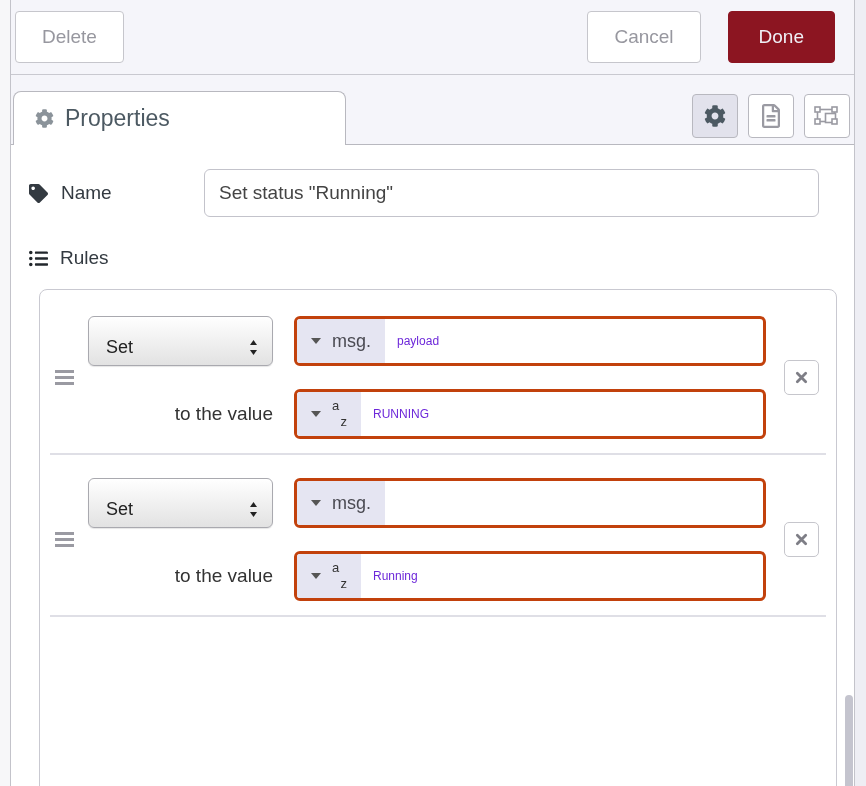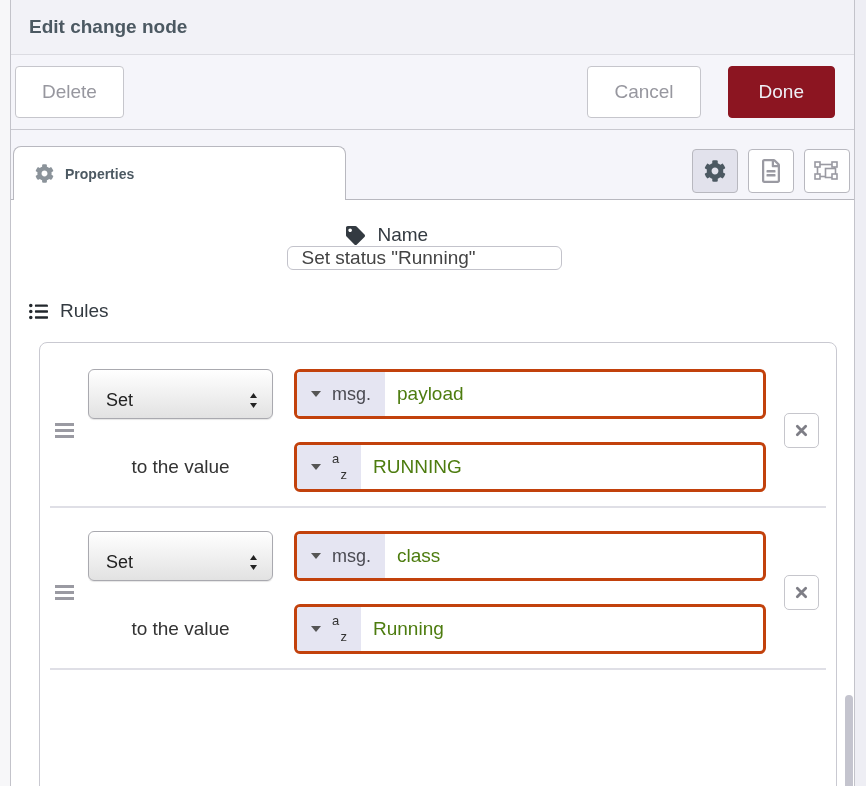--- a/index.html
+++ b/index.html
@@ -70,36 +70,36 @@
     position: absolute; left: 2px; bottom: -1px;
     width: 333px; height: 54px;
     background: #ffffff;
     border: 1px solid #b8b8bf; border-bottom: none;
     border-radius: 8px 8px 0 0;
     display: flex; align-items: center; gap: 11px;
     padding-left: 21px;
     cursor: pointer;
   }
   .tab .tab-label {
-    font-size: 14px; font-weight: bold; color: var(--title_text);
+    font-size: 23px; font-weight: normal; color: var(--title_text);
   }
   .tab-buttons {
     position: absolute; right: 4px; top: 19px;
     display: flex; gap: 10px;
   }
   .icon-btn {
     width: 46px; height: 44px;
     background: #ffffff; border: 1px solid #b8b8bf; border-radius: 4px;
     display: flex; align-items: center; justify-content: center;
     cursor: pointer;
   }
   .icon-btn.active { background: var(--active_tab_button_bg); }
   
   .tray-body { padding: 24px 17px 0 18px; background: #fff; }
-  .form-row { display: flex; align-items: center; flex-direction: column; }
+  .form-row { display: flex; align-items: center; }
   .form-label {
     width: 175px; flex-shrink: 0;
     display: flex; align-items: center; gap: 13px;
     font-size: 19px; color: #333a41;
   }
   .text-input {
     flex: 1; height: 48px; margin-right: 18px;
     border: 1px solid #c3c3cb; border-radius: 6px;
     font-family: inherit; font-size: 19px; color: #444;
     padding: 0 14px; outline: none;
@@ -134,37 +134,37 @@
     border: 1px solid #a9a9af; border-radius: 6px;
     background: linear-gradient(#ffffff, #e2e2e2);
     box-shadow: 0 1px 1px rgba(0,0,0,0.10);
     display: flex; align-items: center; justify-content: space-between;
     padding: 12px 13px 0 17px;
     font-size: 18px; color: #222;
     cursor: pointer;
   }
   .to-label {
     width: 185px; flex-shrink: 0;
-    text-align: center; font-size: 19px; color: #333;
+    text-align: right; font-size: 19px; color: #333;
   }
   .typed-input {
     flex: 1; height: 50px;
     border: 3px solid #c2410c; border-radius: 6px;
     display: flex; overflow: hidden; background: #fff;
   }
   .ti-prefix {
     background: var(--prefix_bg);
     border: none; cursor: pointer;
     display: flex; align-items: center; gap: 11px;
     padding: 0 14px;
     font-family: inherit; font-size: 18px; color: #4a4a52;
   }
   .typed-input input {
     flex: 1; min-width: 0; border: none; outline: none;
-    font-family: inherit; font-size: 19px; color: #4d7c0f;
+    font-family: inherit; font-size: 12px; color: #6d28d9;
     padding: 0 12px; background: transparent;
   }
   .caret {
     width: 0; height: 0;
     border-left: 5px solid transparent;
     border-right: 5px solid transparent;
     border-top: 6px solid #555;
   }
   .az { position: relative; width: 15px; height: 28px; color: #333; }
   .az .az-a { position: absolute; top: -1px; left: 0; font-size: 13px; line-height: 13px; }
@@ -184,23 +184,20 @@
   svg { display: block; }
 </style>
 </head>
 <body>
 
 <div class="left-strip"></div>
 <div class="right-strip"></div>
 
 <div class="tray">
 
-  <div class="tray-header">
-    <span class="title">Edit change node</span>
-  </div>
 
   <div class="tray-toolbar">
     <button class="btn">Delete</button>
     <button class="btn btn-cancel">Cancel</button>
     <button class="btn btn-done">Done</button>
   </div>
 
   <div class="tab-row">
     <div class="tab">
       <span>
@@ -344,21 +341,20 @@
                     <path fill="#222" d="M5.5 1L9 6H2z"></path>
                     <path fill="#222" d="M5.5 16L2 11h7z"></path>
                   </svg>
               </span>
             </div>
             <div class="typed-input">
               <button class="ti-prefix">
                 <span class="caret"></span>
                 <span>msg.</span>
               </button>
-              <input type="text" value="class" style="">
             </div>
           </div>
           <div class="rule-line second">
             <div class="to-label">to the value</div>
             <div class="typed-input">
               <button class="ti-prefix">
                 <span class="caret"></span>
                 <span class="az">
                   <span class="az-a">a</span>
                   <span class="az-z">z</span>

